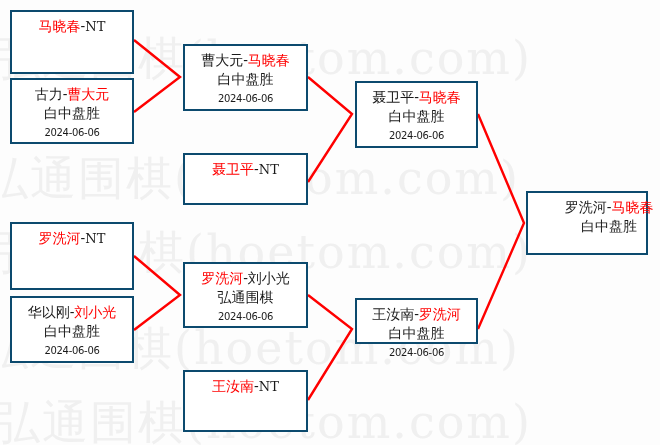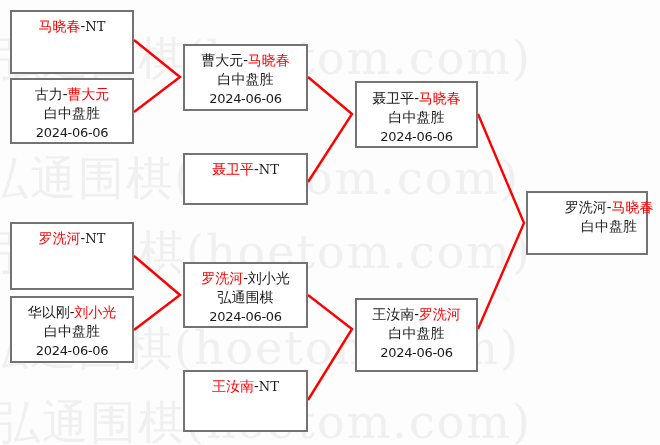--- a/index.html
+++ b/index.html
@@ -22,34 +22,34 @@
   .wm.r3{top:222px;left:-6px;}
   .wm.r4{top:318px;left:-18px;}
   .wm.r5{top:392px;left:-6px;}
 
   
   .lines{position:absolute;left:0;top:0;width:660px;height:445px;z-index:1;}
 
   
   .box{position:absolute;z-index:2;
     background:#ffffff;
-    border:2px solid #737373;
+    border:2px solid #0c4a6e;
     box-sizing:border-box;
     text-align:center;
     display:flex;flex-direction:column;
     align-items:center;
     padding-top:5px;
   }
   .line-txt{
     font-family:"DejaVu Serif","Liberation Serif",serif;
     font-size:14px;line-height:19px;color:#1a1a1a;white-space:nowrap;
   }
   .line-txt.date{
     font-family:"DejaVu Sans","Liberation Sans",sans-serif;
-    font-size:13px;letter-spacing:-0.3px;
+    font-size:10px;letter-spacing:-0.3px;
   }
   .p-red{color:#ff0000;}
   .p-black{color:#1a1a1a;}
   .sep{color:#1a1a1a;}
   .nt{font-size:13px;color:#1a1a1a;}
 </style>
 </head>
 <body>
 
 <div id="bracket">
@@ -106,26 +106,26 @@
         <div class="line-txt"><span class="p-red">聂卫平</span><span class="sep">-</span><span class="p-black nt">NT</span></div>
       </div>
       <div class="box" style="left: 183px; top: 262px; width: 125px; height: 66px;">
         <div class="line-txt"><span class="p-red">罗洗河</span><span class="sep">-</span><span class="p-black">刘小光</span></div>
         <div class="line-txt">弘通围棋</div>
         <div class="line-txt date">2024-06-06</div>
       </div>
       <div class="box" style="left: 183px; top: 370px; width: 125px; height: 62px;">
         <div class="line-txt"><span class="p-red">王汝南</span><span class="sep">-</span><span class="p-black nt">NT</span></div>
       </div>
-      <div class="box" style="left: 355px; top: 81px; width: 123px; height: 67px; justify-content: center;">
+      <div class="box" style="left: 355px; top: 81px; width: 123px; height: 67px;">
         <div class="line-txt"><span class="p-black">聂卫平</span><span class="sep">-</span><span class="p-red">马晓春</span></div>
         <div class="line-txt">白中盘胜</div>
         <div class="line-txt date">2024-06-06</div>
       </div>
-      <div class="box" style="left: 355px; top: 298px; width: 123px; height: 74px;">
+      <div class="box" style="left: 355px; top: 298px; width: 123px; height: 46px;">
         <div class="line-txt"><span class="p-black">王汝南</span><span class="sep">-</span><span class="p-red">罗洗河</span></div>
         <div class="line-txt">白中盘胜</div>
         <div class="line-txt date">2024-06-06</div>
       </div>
       <div class="box" style="left: 526px; top: 191px; width: 122px; height: 64px; padding-left: 44px;">
         <div class="line-txt"><span class="p-black">罗洗河</span><span class="sep">-</span><span class="p-red">马晓春</span></div>
         <div class="line-txt">白中盘胜</div>
       </div>
     </div>
 </div>

